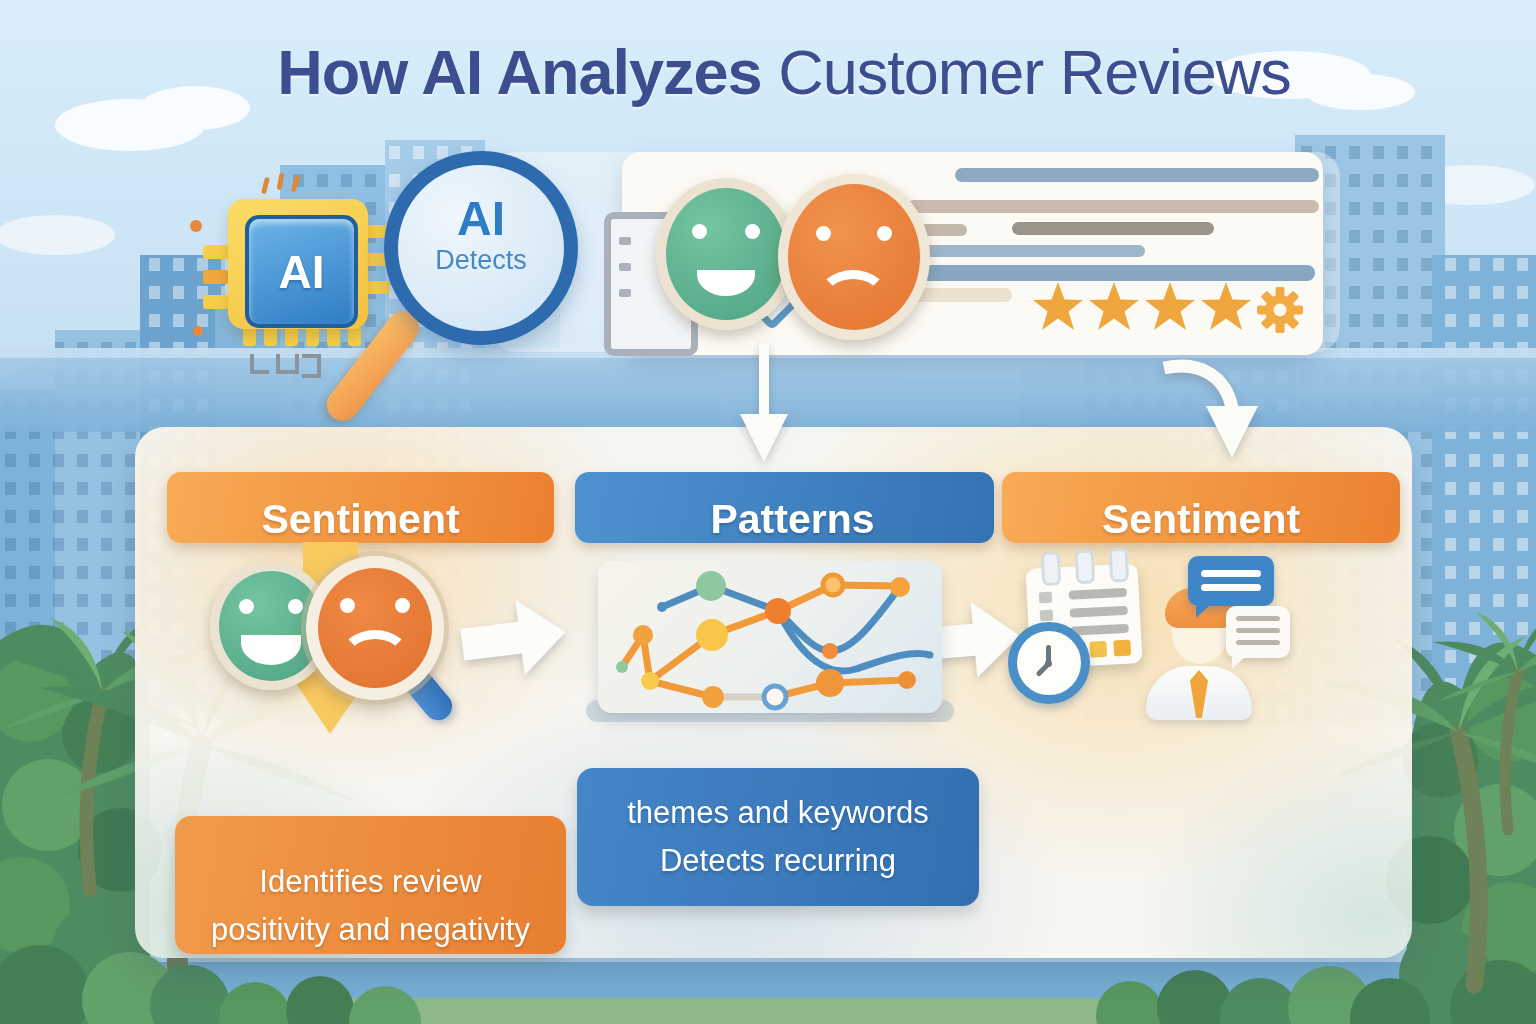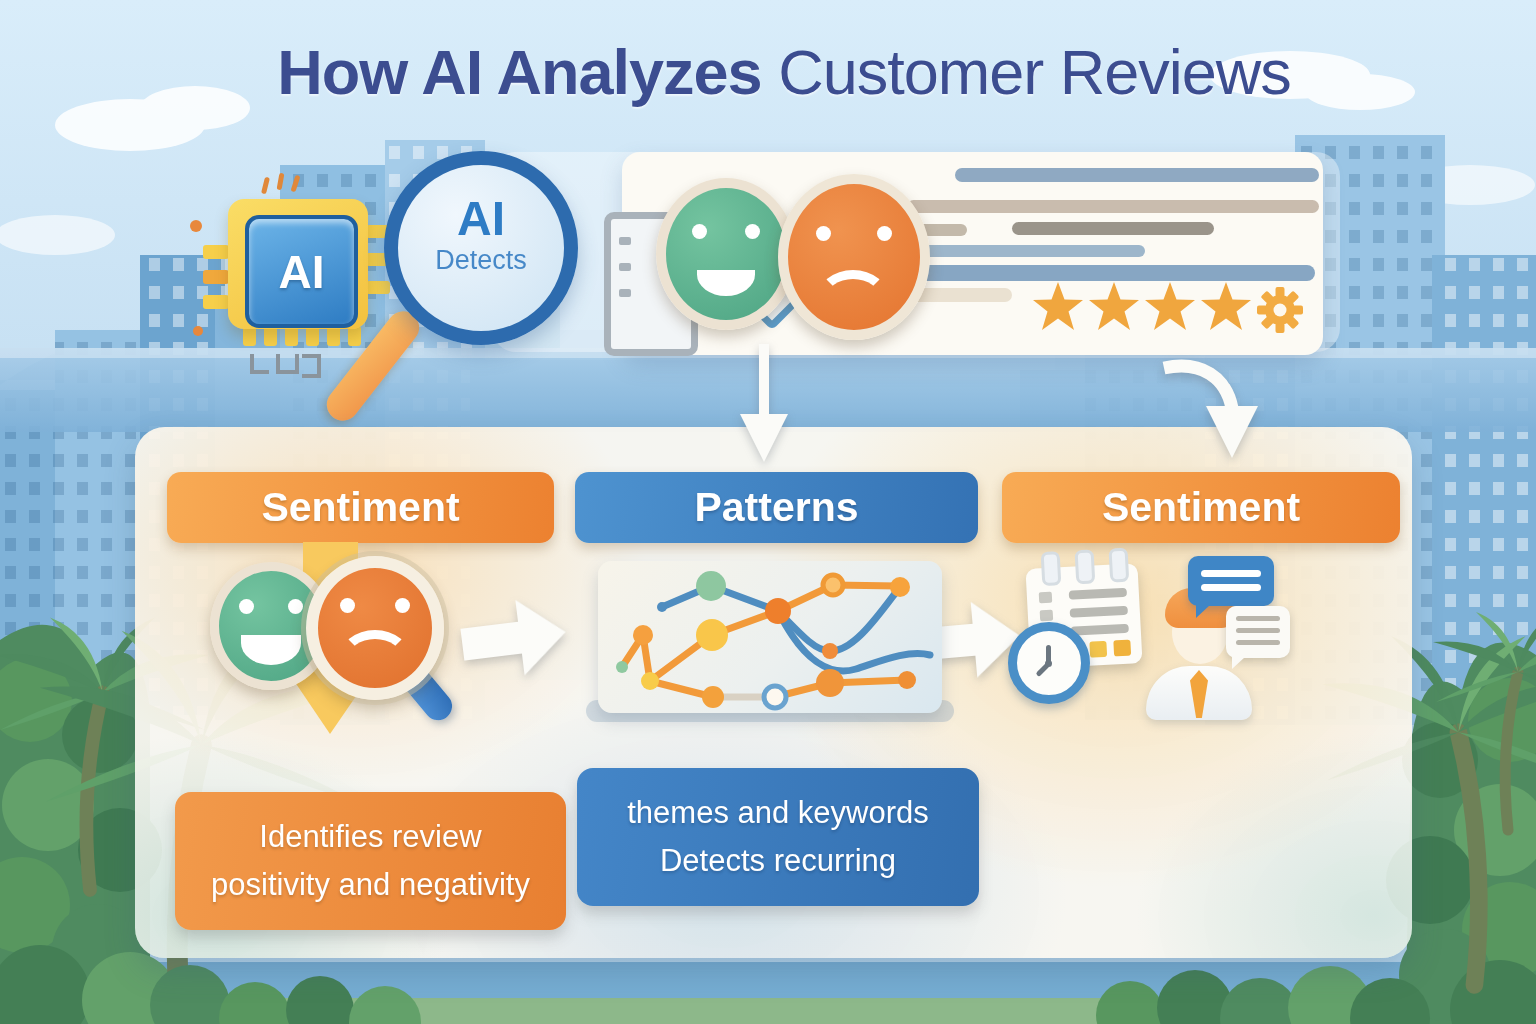--- a/index.html
+++ b/index.html
@@ -48,25 +48,25 @@
   
   .panel{left:135px;top:427px;width:1277px;height:531px;border-radius:30px;
          background:rgba(251,248,241,.94);box-shadow:0 14px 30px rgba(60,90,120,.25);overflow:hidden;}
   .panel-blobs{position:absolute;left:0;top:0;width:100%;height:100%;
     background:
       radial-gradient(420px 320px at 17% 26%, rgba(249,206,140,.55), transparent 70%),
       radial-gradient(520px 400px at 77% 34%, rgba(250,210,140,.6), transparent 70%),
       radial-gradient(480px 300px at 46% 88%, rgba(160,196,222,.4), transparent 72%),
       radial-gradient(340px 260px at 6% 92%, rgba(150,198,186,.4), transparent 70%),
       radial-gradient(340px 260px at 97% 92%, rgba(150,200,190,.35), transparent 70%);}
-  .hdr{position:absolute;height:71px;border-radius:14px;display:flex;align-items:center;justify-content:center;
+  .hdr{position:absolute;height:71px;border-radius:14px;display:flex;align-items:flex-end;justify-content:center;
        color:#fff;font-weight:700;font-size:41px;box-shadow:0 6px 12px rgba(120,80,30,.25);
        text-shadow:0 2px 3px rgba(100,60,10,.3);}
   .hdr.orange{background:linear-gradient(100deg,#f8ab55,#ec8130);}
-  .hdr.blue{background:linear-gradient(100deg,#4e93d0,#3472b4);text-shadow:0 2px 3px rgba(20,50,90,.35);}
+  .hdr.blue{background:linear-gradient(100deg,#4e93d0,#3472b4);text-shadow:0 2px 3px rgba(20,50,90,.35);padding-left:16px;}
   .desc{position:absolute;height:138px;border-radius:16px;display:flex;flex-direction:column;align-items:center;
         justify-content:center;color:#fff;font-size:31px;line-height:1.55;text-align:center;
         box-shadow:0 8px 14px rgba(90,90,90,.25);text-shadow:0 2px 3px rgba(60,40,10,.25);}
   .desc.orange{background:linear-gradient(100deg,#f29a4b,#e87f31);}
   .desc.blue{background:linear-gradient(100deg,#4486c8,#336fb0);text-shadow:0 2px 3px rgba(15,45,85,.3);}
   .desc.blue-dark{background:linear-gradient(100deg,#3d7cbe,#2b63a6);text-shadow:0 2px 3px rgba(15,45,85,.35);}
   .desc .b{font-weight:700;}
   .chart-card{left:598px;top:561px;width:344px;height:152px;border-radius:14px;
               background:linear-gradient(135deg,#f7f4ea 0%,#ecf0ef 55%,#d9e7ef 100%);
               box-shadow:0 8px 16px rgba(90,110,130,.25);}
@@ -401,21 +401,21 @@
     <div class="bl" style="left:13px;top:28px;width:60px;height:7px;background:#fff;"></div>
     <div class="tail" style="left:8px;bottom:-12px;border-width:13px 14px 0 0;border-color:#3f86c6 transparent transparent transparent;"></div>
   </div>
   <div class="bubble" style="left:1226px;top:606px;width:64px;height:52px;background:#fbfaf6;box-shadow:0 4px 8px rgba(110,110,100,.3);">
     <div class="bl" style="left:10px;top:10px;width:44px;height:5px;background:#b9b5ab;"></div>
     <div class="bl" style="left:10px;top:22px;width:44px;height:5px;background:#b9b5ab;"></div>
     <div class="bl" style="left:10px;top:34px;width:44px;height:5px;background:#b9b5ab;"></div>
     <div class="tail" style="left:6px;bottom:-11px;border-width:12px 13px 0 0;border-color:#fbfaf6 transparent transparent transparent;"></div>
   </div>
 
-  <div class="abs desc orange" style="left:175px;top:792px;width:391px;">
+  <div class="abs desc orange" style="left:175px;top:816px;width:391px;justify-content:flex-end;">
     <div>Identifies review</div>
     <div>positivity and negativity</div>
   </div>
   <div class="abs desc blue" style="left:577px;top:768px;width:402px;">
     <div>themes and keywords</div>
     <div>Detects recurring</div>
   </div>
 
   <svg class="abs arrow-svg" width="52" height="122" viewBox="0 0 52 122" style="left:738px;top:344px;">
     <line x1="26" y1="0" x2="26" y2="76" stroke="#fbfbf8" stroke-width="10"></line>

